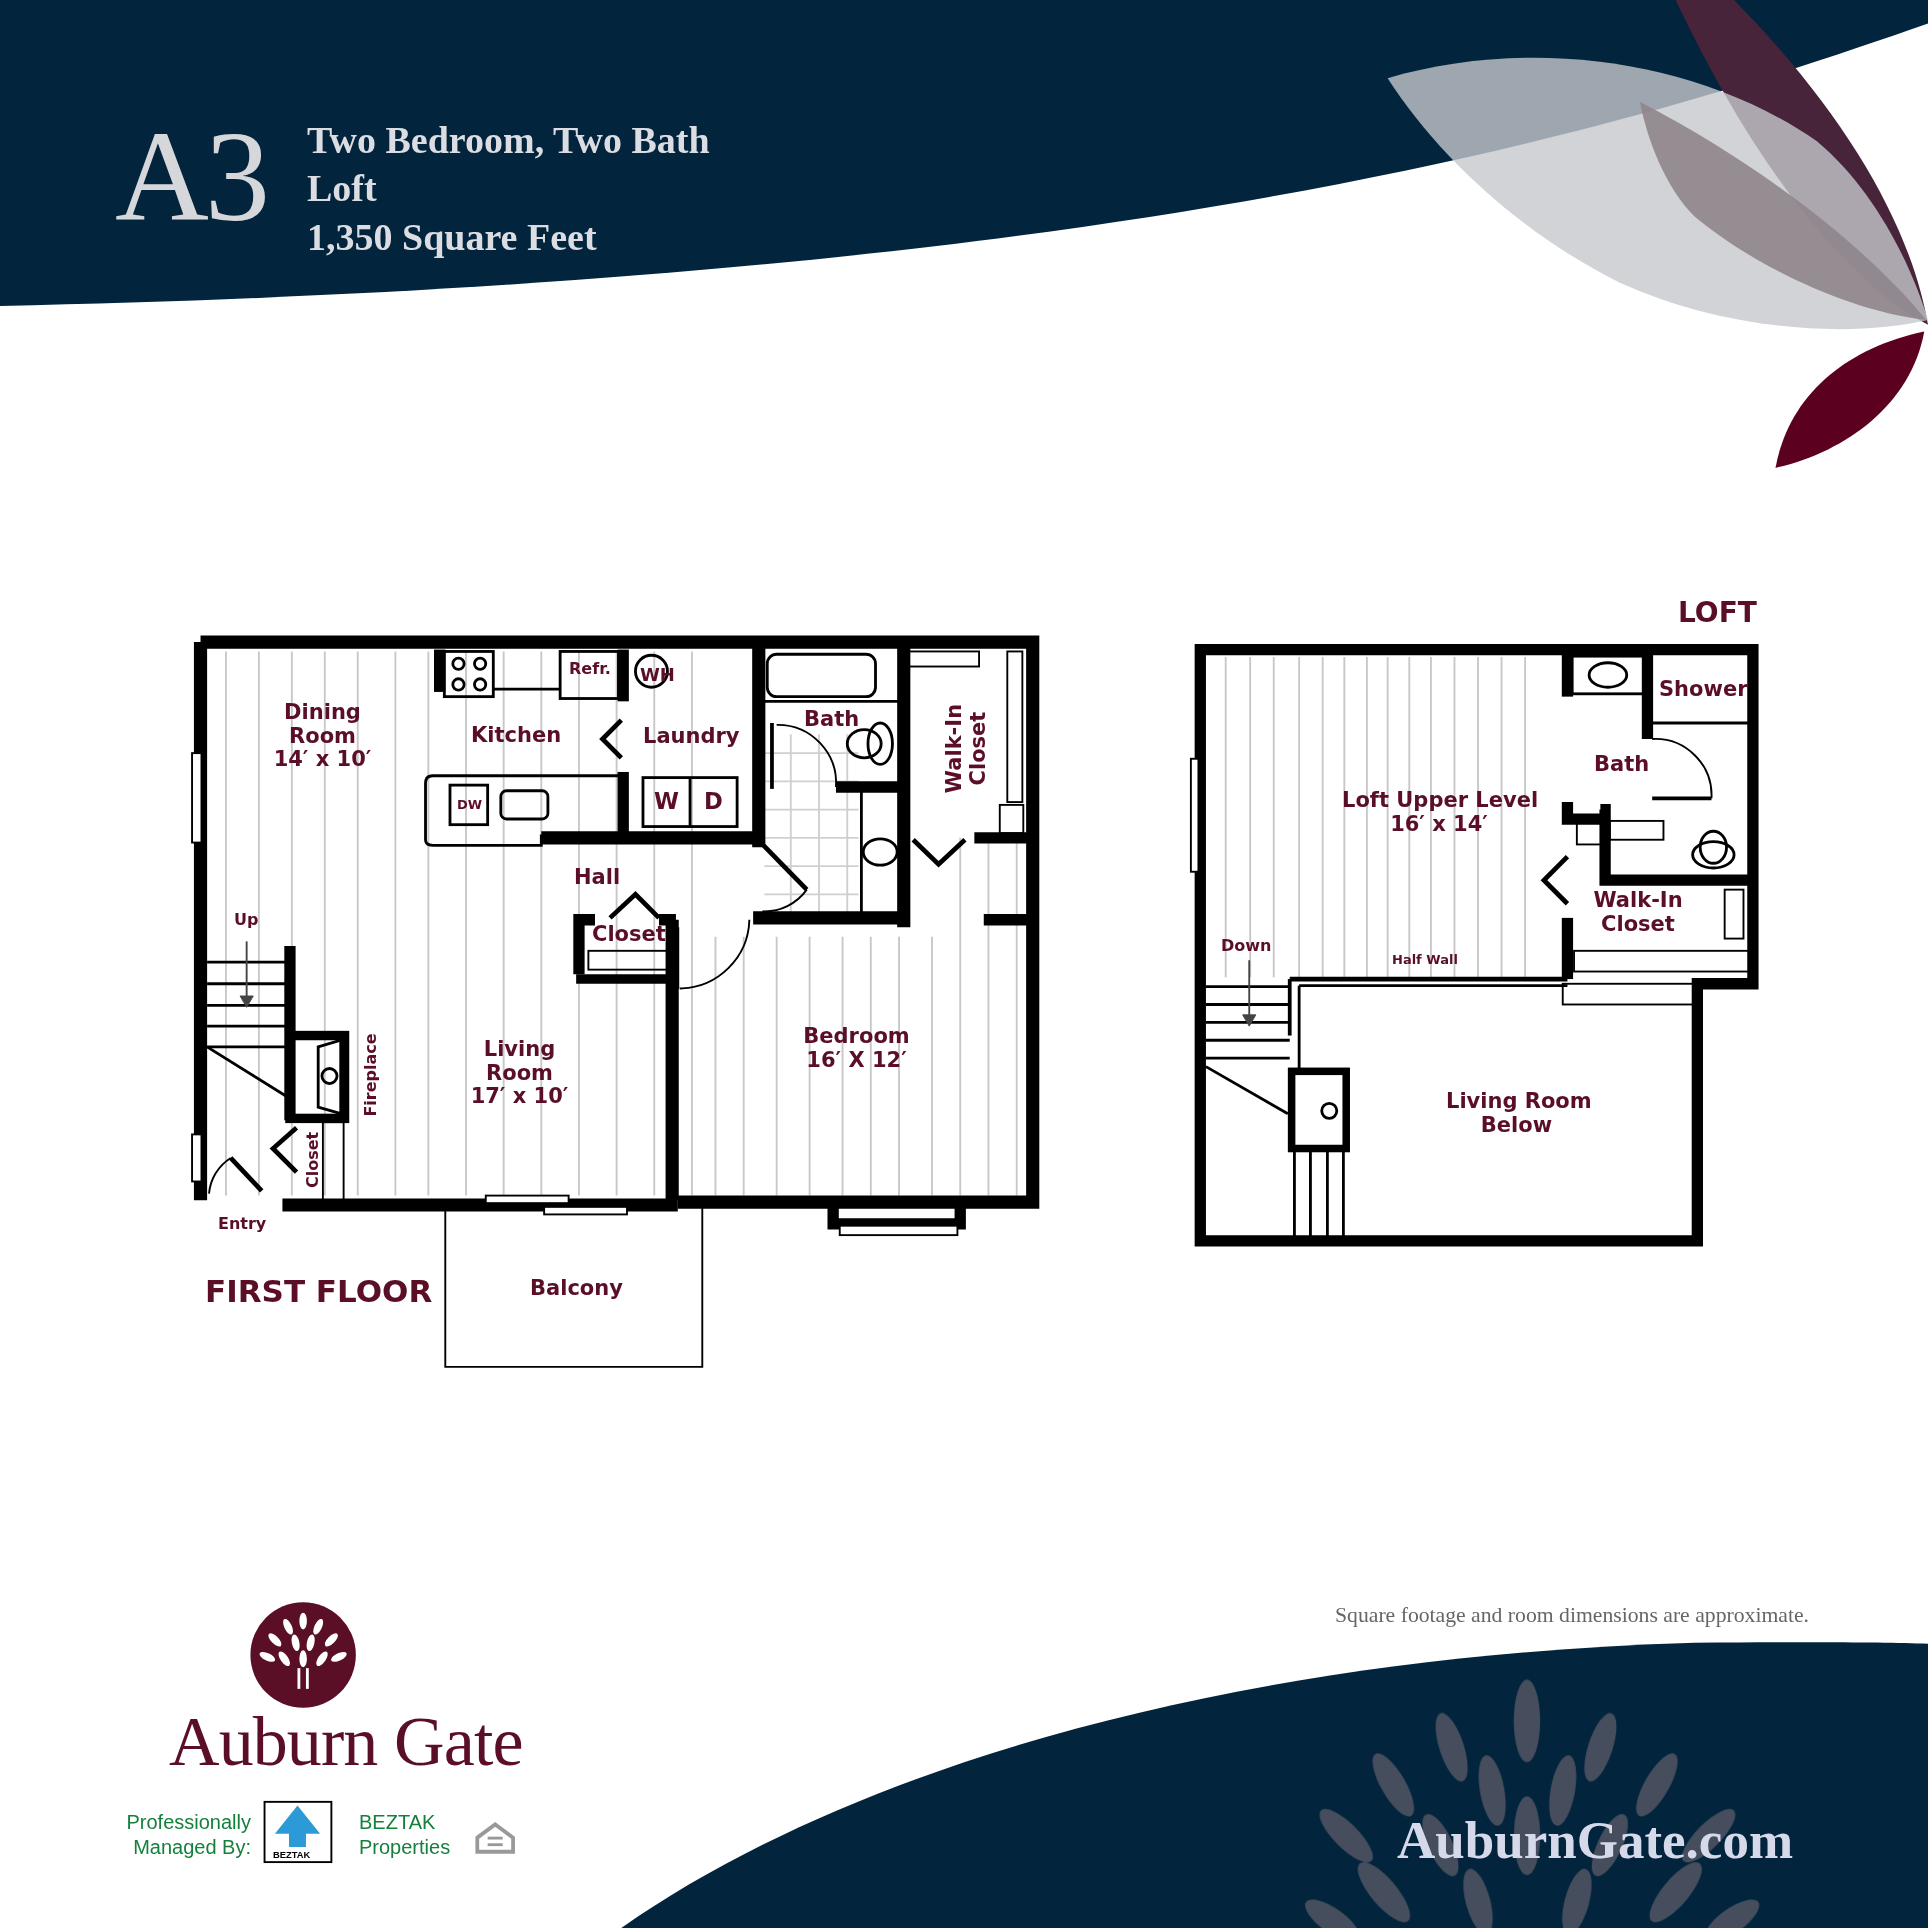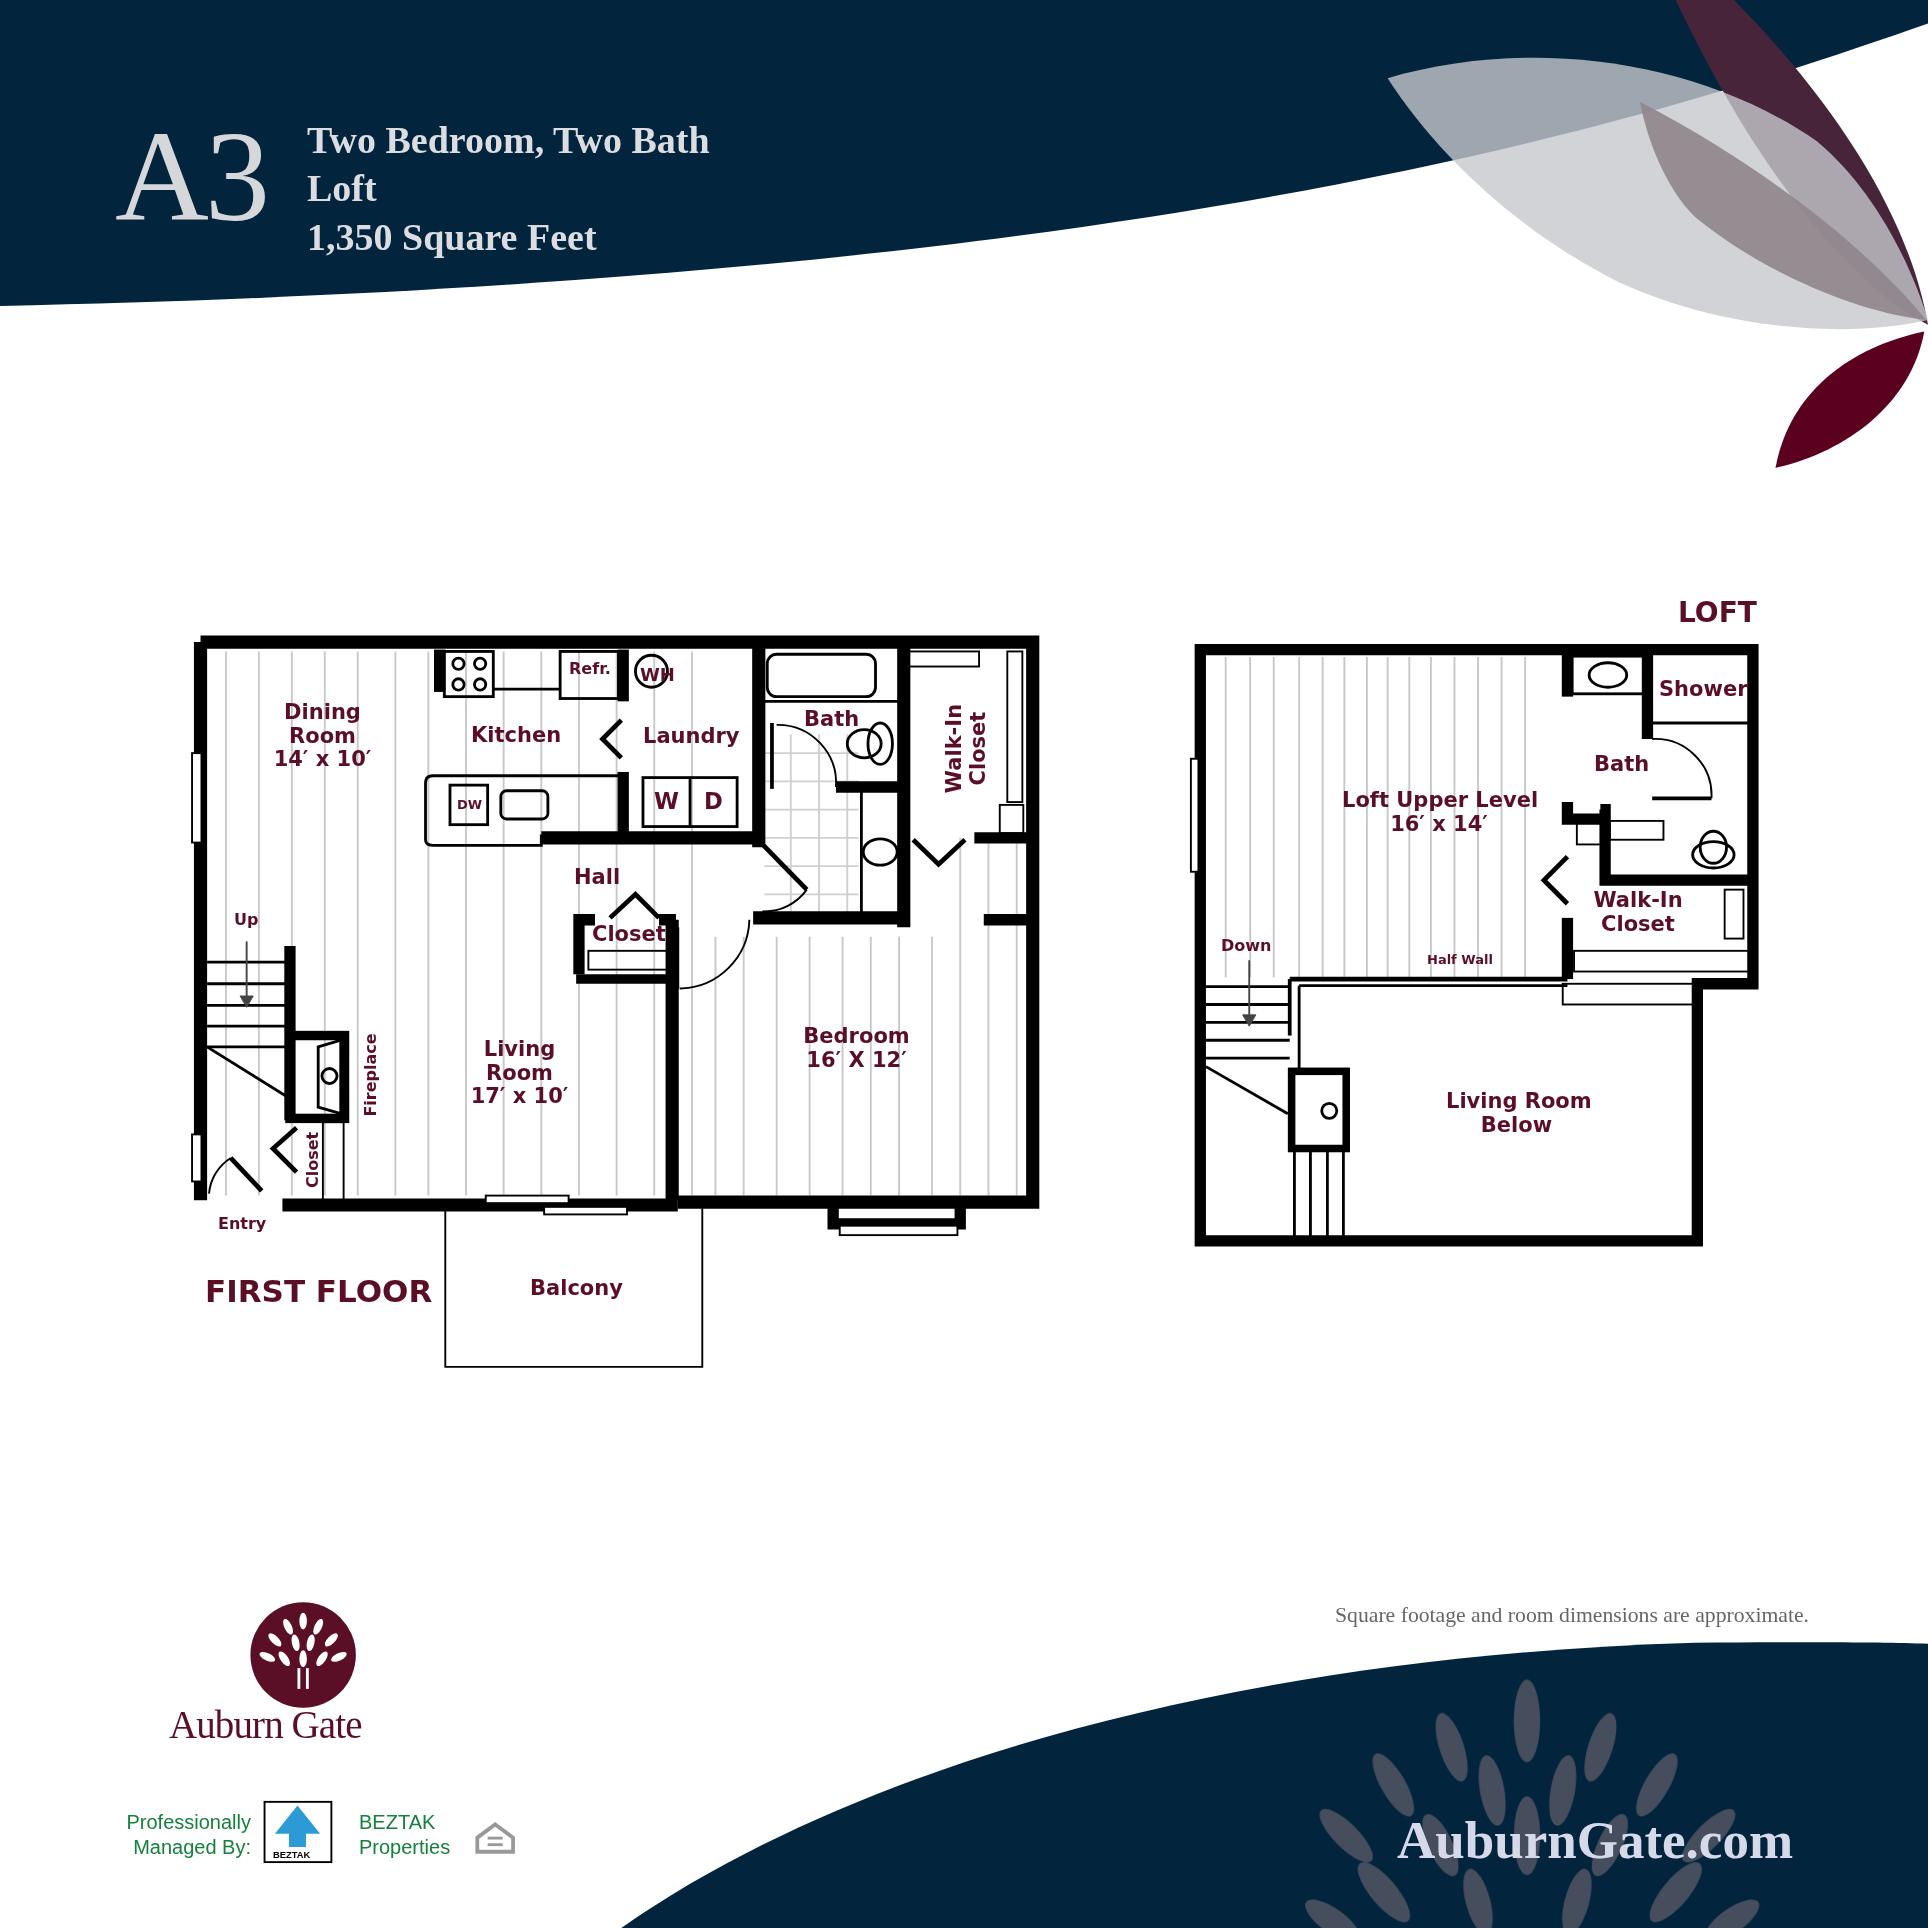--- a/index.html
+++ b/index.html
@@ -10,21 +10,21 @@
   .hdr-code{left:115px;top:111px;font-size:130px;color:#d6d7db;letter-spacing:-3.8px;line-height:1;}
   .hdr-line{left:307px;font-size:38px;color:#dcdde2;font-weight:bold;line-height:1;}
   .lbl{position:absolute;color:#5a0f26;font-weight:bold;font-family:"DejaVu Sans",sans-serif;text-align:center;line-height:1.12;white-space:nowrap;}
   .lbl.s{font-size:21px;}
   .lbl.m{font-size:22.6px;}
   .lbl.xs{font-size:16px;}
   .vert{transform:rotate(-90deg);transform-origin:center center;}
   .floor-title{position:absolute;color:#5a0f26;font-weight:bold;font-size:31px;font-family:"DejaVu Sans",sans-serif;}
   .disclaimer{right:119px;top:1603px;font-size:21.7px;color:#666;}
   .site-url{left:1397px;top:1810px;font-size:53px;color:#d5d9ea;font-weight:bold;letter-spacing:0px;}
-  .brand-name{left:169px;top:1702px;font-size:39px;color:#5a0f26;letter-spacing:-0.9px;}
+  .brand-name{left:169px;top:1702px;font-size:70px;color:#5a0f26;letter-spacing:-0.9px;}
   .mgmt{font-family:"Liberation Sans",sans-serif;font-size:20px;color:#15803d;line-height:1.25;}
 </style>
 </head>
 <body>
 
 <svg id="bg" viewBox="0 0 2048 2048" xmlns="http://www.w3.org/2000/svg">
 
   <path d="M0,0 H2048 V25 C1720,140 1200,300 0,325 Z" fill="#02253d"></path>
 
   <path d="M1710,0 H1842 C1960,120 2030,240 2048,345 C1960,300 1860,170 1780,0 Z" fill="#47243a"></path>
@@ -324,21 +324,21 @@
 <div class="lbl s" style="left:1294px;top:789px;width:194px;margin-left:48px;">
   <div>Loft Upper Level</div>
   <div>16′ x 14′</div>
 </div>
 <div class="lbl s" style="left:1659px;top:678px;">Shower</div>
 <div class="lbl s" style="left:1594px;top:753px;">Bath</div>
 <div class="lbl s" style="left:1591px;top:889px;width:94px;">
   <div>Walk-In</div>
   <div>Closet</div>
 </div>
-<div class="lbl" style="left:1392px;top:953px;font-size:13px;margin-left:35px;">Half Wall</div>
+<div class="lbl" style="left:1392px;top:953px;font-size:13px;">Half Wall</div>
 <div class="lbl xs" style="left:1221px;top:937px;">Down</div>
 <div class="lbl s" style="left:1446px;top:1090px;width:141px;">
   <div>Living Room</div>
   <div>Below</div>
 </div>
 
 <div class="abs serif disclaimer">Square footage and room dimensions are approximate.</div>
 <div class="abs serif brand-name">Auburn Gate</div>
 <div class="abs mgmt" style="left:121px;top:1810px;text-align:right;width:130px;">
   <div>Professionally</div>

